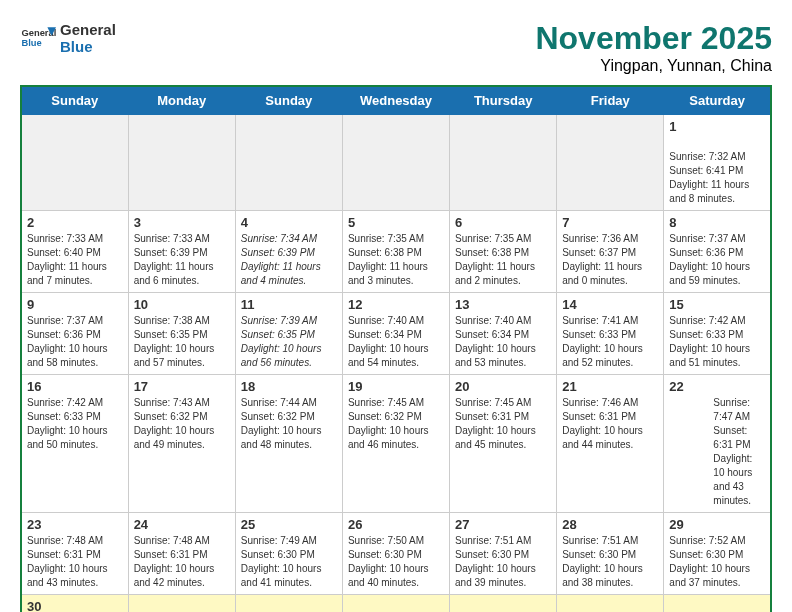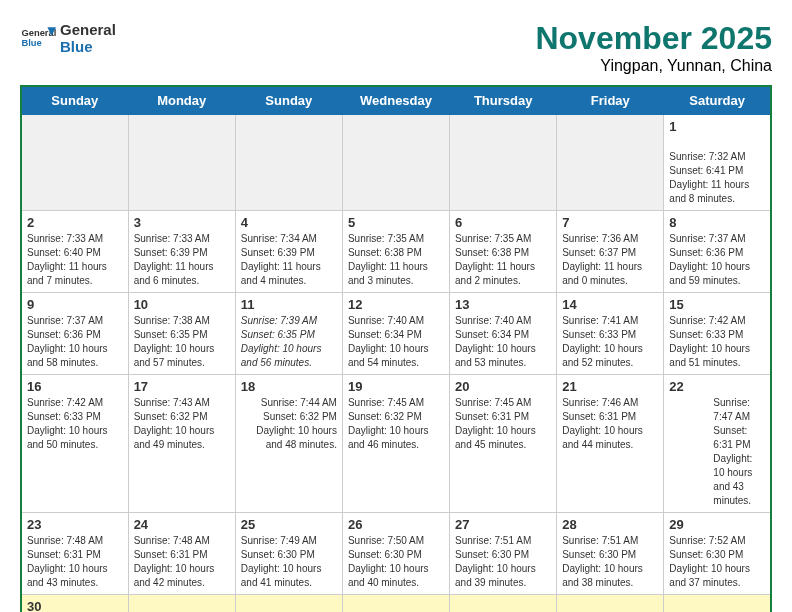--- a/index.html
+++ b/index.html
@@ -135,21 +135,21 @@
 Daylight: 11 hours and 7 minutes.</div>
         </td>
         <td>
           <span class="date-num">3</span>
           <div class="cell-text" style="white-space: pre-line;">Sunrise: 7:33 AM
 Sunset: 6:39 PM
 Daylight: 11 hours and 6 minutes.</div>
         </td>
         <td>
           <span class="date-num">4</span>
-          <div class="cell-text" style="white-space: pre-line;">Sunrise: 7:34 AM
+          <div class="cell-text" style="white-space: pre-line; font-style: italic;">Sunrise: 7:34 AM
 Sunset: 6:39 PM
 Daylight: 11 hours and 4 minutes.</div>
         </td>
         <td>
           <span class="date-num">5</span>
           <div class="cell-text" style="white-space: pre-line;">Sunrise: 7:35 AM
 Sunset: 6:38 PM
 Daylight: 11 hours and 3 minutes.</div>
         </td>
         <td>
@@ -223,21 +223,21 @@
 Daylight: 10 hours and 50 minutes.</div>
         </td>
         <td>
           <span class="date-num">17</span>
           <div class="cell-text" style="white-space: pre-line;">Sunrise: 7:43 AM
 Sunset: 6:32 PM
 Daylight: 10 hours and 49 minutes.</div>
         </td>
         <td>
           <span class="date-num">18</span>
-          <div class="cell-text" style="white-space: pre-line; text-align: right;">Sunrise: 7:44 AM
+          <div class="cell-text" style="white-space: pre-line;">Sunrise: 7:44 AM
 Sunset: 6:32 PM
 Daylight: 10 hours and 48 minutes.</div>
         </td>
         <td>
           <span class="date-num">19</span>
           <div class="cell-text" style="white-space: pre-line;">Sunrise: 7:45 AM
 Sunset: 6:32 PM
 Daylight: 10 hours and 46 minutes.</div>
         </td>
         <td>

